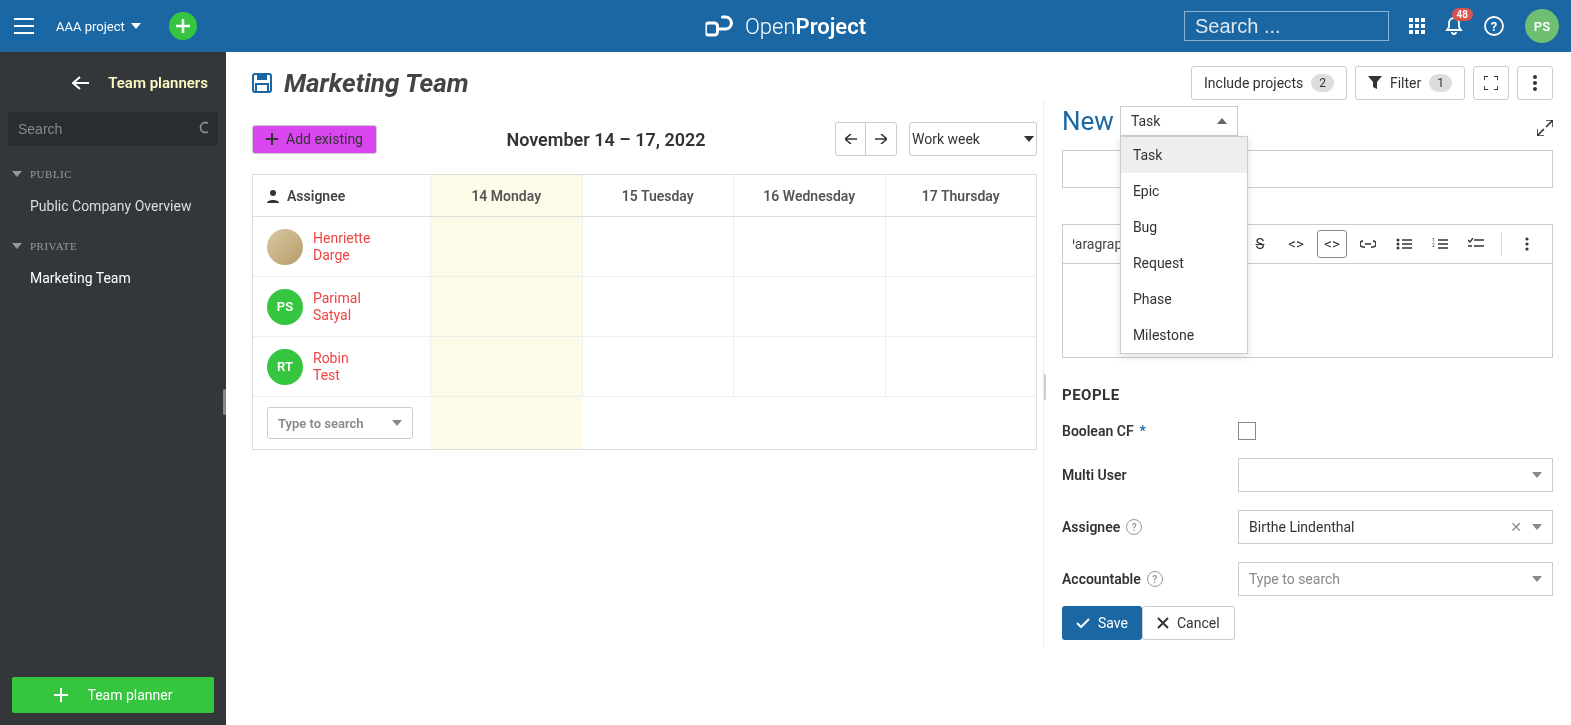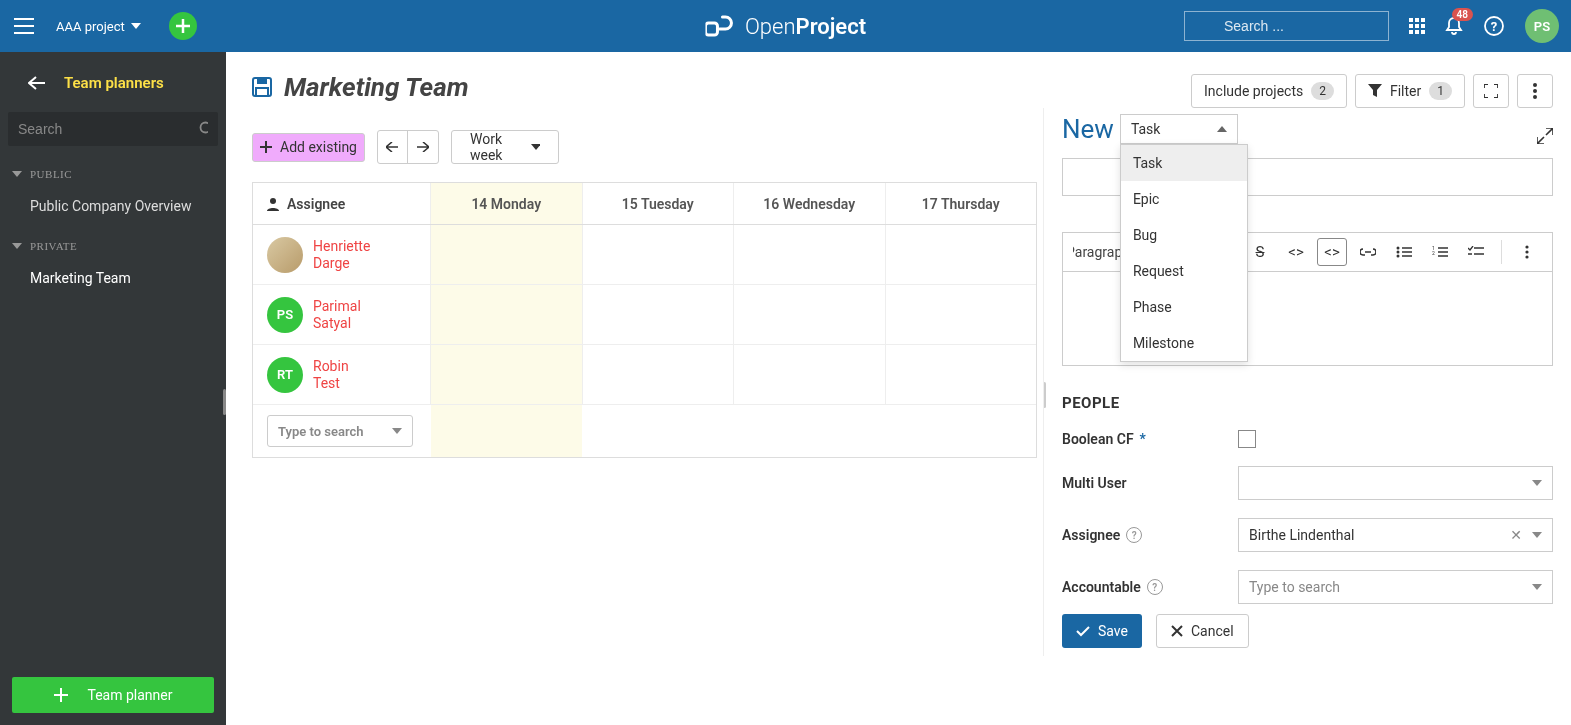--- a/index.html
+++ b/index.html
@@ -7,58 +7,58 @@
   
   
   .topbar { height: 52px; background: #1A67A3; display: flex; align-items: center; padding: 0 12px; color: #fff; }
   .topbar .hamburger { width: 24px; cursor: pointer; margin-right: 20px; }
   .topbar .project-select { display: flex; align-items: center; gap: 6px; cursor: pointer; font-size: 13px; }
   .topbar .add-btn { width: 28px; height: 28px; border-radius: 50%; background: #35c53f; display: flex; align-items: center; justify-content: center; margin-left: 28px; cursor: pointer; }
   .topbar .brand { position: absolute; left: 50%; transform: translateX(-50%); display: flex; align-items: center; gap: 10px; font-size: 22px; font-weight: 300; }
   .topbar .brand strong { font-weight: 600; }
   .topbar .right { margin-left: auto; display: flex; align-items: center; gap: 20px; }
   .topbar .search-box { width: 205px; height: 30px; border: 1px solid rgba(255,255,255,0.5); background: transparent; display: flex; align-items: center; padding: 0 10px; }
-  .topbar .search-box input { flex: 1; background: transparent; border: none; color: #fff; font-size: 14px; outline: none; margin-left: 29px; }
+  .topbar .search-box input { flex: 1; background: transparent; border: none; color: #fff; font-size: 20px; outline: none; }
   .topbar .search-box input::placeholder { color: rgba(255,255,255,0.85); }
   .topbar .icon-btn { cursor: pointer; position: relative; display: flex; align-items: center; justify-content: center; }
   .topbar .badge { position: absolute; top: -8px; right: -10px; background: #d9534f; color: #fff; font-size: 10px; padding: 1px 5px; border-radius: 8px; font-weight: 600; }
   .topbar .avatar { width: 34px; height: 34px; border-radius: 50%; background: #6fbf73; display: flex; align-items: center; justify-content: center; font-weight: 600; font-size: 13px; }
   
   
   .layout { display: flex; height: calc(100vh - 52px); }
   .sidebar { width: 226px; background: #333739; color: #ccc; display: flex; flex-direction: column; padding-top: 14px; }
-  .sidebar .back-row { display: flex; align-items: center; gap: 18px; padding: 8px 18px 16px 28px; color: #fde047; font-weight: 600; font-size: 15px; }
+  .sidebar .back-row { display: flex; align-items: center; gap: 18px; padding: 8px 18px 16px 28px; color: #fef9c3; font-weight: 600; font-size: 15px; justify-content: flex-end; }
   .sidebar .sb-search { margin: 4px 8px 14px 8px; height: 34px; background: #2a2d2f; display: flex; align-items: center; padding: 0 10px; border-radius: 2px; }
   .sidebar .sb-search input { flex: 1; background: transparent; border: none; color: #ccc; outline: none; font-size: 14px; }
   .sidebar .sb-search input::placeholder { color: #888; }
   .sidebar .group-hdr { display: flex; align-items: center; gap: 8px; padding: 8px 12px; font-size: 11px; letter-spacing: 0.5px; color: #999; text-transform: uppercase; cursor: pointer; font-family: Liberation Serif, serif; }
   .sidebar .group-item { padding: 10px 12px 10px 30px; font-size: 14px; color: #ddd; cursor: pointer; }
   .sidebar .group-item.active { color: #fff; }
   .sidebar .spacer { flex: 1; }
   .sidebar .new-planner-btn { margin: 12px; height: 36px; background: #35c53f; color: #fff; display: flex; align-items: center; justify-content: center; gap: 20px; cursor: pointer; border-radius: 2px; font-size: 14px; }
   .sidebar-handle { width: 4px; position: relative; }
   .sidebar-handle::after { content:''; position:absolute; left:-3px; top:50%; width:3px; height:26px; background:#888; border-radius:2px; }
 
   
   .main { flex: 1; display: flex; flex-direction: column; padding: 14px 18px 0 22px; position: relative; min-width: 0;}
   .title-row { display: flex; align-items: center; gap: 12px; }
   .title-row h1 { font-size: 26px; font-weight: 700; font-style: italic; color: #444; }
   .title-row .actions { margin-left: auto; display: flex; gap: 8px; }
-  .chip { border: 1px solid #ccc; background: #fff; border-radius: 3px; height: 34px; display: flex; align-items: center; padding: 0 12px; gap: 8px; cursor: pointer; font-size: 14px; color: #333; margin-top: 8px; }
+  .chip { border: 1px solid #ccc; background: #fff; border-radius: 3px; height: 34px; display: flex; align-items: center; padding: 0 12px; gap: 8px; cursor: pointer; font-size: 14px; color: #333; }
   .chip .count { background: #ddd; border-radius: 10px; padding: 0 8px; font-size: 12px; line-height:18px; }
   .icon-chip { width: 36px; justify-content: center; padding: 0; }
 
   
   .toolbar-row { display: flex; align-items: center; margin-top: 22px; gap: 12px; }
-  .btn-outline { border: 1px solid #ccc; background: #f0abfc; height: 29px; display: flex; align-items: center; padding: 0 7px; gap: 8px; cursor: pointer; border-radius: 3px; font-size: 14px; color: #333; }
+  .btn-outline { border: 1px solid #ccc; background: #d946ef; height: 29px; display: flex; align-items: center; padding: 0 13px; gap: 8px; cursor: pointer; border-radius: 3px; font-size: 14px; color: #333; }
   .date-label { flex: 1; text-align: center; font-size: 18px; font-weight: 600; color: #333; }
   .nav-arrows { display: flex; border: 1px solid #ccc; border-radius: 3px; overflow: hidden; }
   .nav-arrows div { width: 30px; height: 32px; display: flex; align-items: center; justify-content: center; cursor: pointer; }
   .nav-arrows div:first-child { border-right: 1px solid #ccc; }
-  .view-select { border: 1px solid #ccc; height: 34px; width: 108px; display: flex; align-items: center; padding: 0 18px; cursor: pointer; border-radius: 3px; justify-content: space-between; font-size: 14px;}
+  .view-select { border: 1px solid #ccc; height: 34px; width: 128px; display: flex; align-items: center; padding: 0 2px; cursor: pointer; border-radius: 3px; justify-content: space-between; font-size: 14px;}
 
   
   .grid { margin-top: 18px; border: 1px solid #ddd; }
   .grid-head { display: flex; border-bottom: 1px solid #ddd; height: 42px; }
   .grid-head .col, .grid-row .col { border-right: 1px solid #eee; }
   .grid-head .col:last-child, .grid-row .col:last-child { border-right: none; }
   .col-assignee { width: 178px; flex-shrink: 0; display: flex; align-items: center; padding: 0 14px; gap: 8px; font-weight: 600; color: #444; }
   .col-day { flex: 1; display: flex; align-items: center; justify-content: center; font-weight: 600; color: #555; font-size: 14px; }
   .col-day.today { background: #fdfbe8; }
   .grid-row { display: flex; height: 60px; border-bottom: 1px solid #eee; }
@@ -91,21 +91,21 @@
   .section-hdr { font-weight: 700; font-size: 15px; margin-top: 28px; letter-spacing: 0.5px; color:#333;}
   .field-row { display: flex; align-items: center; margin-top: 18px; }
   .field-row label { width: 176px; font-weight: 600; font-size: 14px; color: #333; display:flex; align-items:center; gap:6px;}
   .field-row .req { color: #1A67A3; }
   .field-ctrl { flex: 1; border: 1px solid #ccc; height: 34px; display: flex; align-items: center; padding: 0 10px; font-size: 14px; color: #333; justify-content: space-between;}
   .field-ctrl.placeholder { color: #888; }
   .field-ctrl .xclr { color:#888; margin-right:6px; cursor:pointer;}
   .checkbox { width: 18px; height: 18px; border: 1.5px solid #888; cursor:pointer;}
   .help-ic { width:16px; height:16px; border:1.5px solid #999; border-radius:50%; display:inline-flex; align-items:center; justify-content:center; font-size:10px; color:#999; font-weight:600;}
 
-  .panel-footer { margin-top: auto; padding: 10px 0 8px 0; display: flex; gap: 14px; }
+  .panel-footer { margin-top: auto; padding: 10px 0 8px 0; display: flex; gap: 0; }
   .btn-primary { background: #1A67A3; color: #fff; height: 34px; padding: 0 14px; display: flex; align-items: center; gap: 8px; border-radius: 3px; cursor: pointer; font-size: 14px;}
   .btn-secondary { background: #fff; border: 1px solid #ccc; height: 34px; padding: 0 14px; display: flex; align-items: center; gap: 8px; border-radius: 3px; cursor: pointer; font-size: 14px;}
 
   svg { display:block; }
   .split-handle { width: 6px; position: relative; }
   .split-handle::after{ content:''; position:absolute; right:-3px; top:50%; width:3px; height:26px; background:#ccc; border-radius:2px;}
 </style>
 </head>
 <body>
 
@@ -251,20 +251,21 @@
 
     <div style="display:flex; gap: 0;">
       <div style="flex:1; min-width:0;">
         <div class="toolbar-row">
           <div class="btn-outline">
             <svg width="12" height="12">
                 <path d="M6 0v12M0 6h12" stroke="#333" stroke-width="2"></path>
               </svg>
             <span>Add existing</span>
           </div>
+          <div class="date-label">November 14 – 17, 2022</div>
           <div class="nav-arrows">
             <div>
                 <svg width="12" height="10">
                   <path d="M6 0L0 5l6 5M0 5h12" fill="none" stroke="#333" stroke-width="1.6"></path>
                 </svg>
               </div>
             <div>
                 <svg width="12" height="10">
                   <path d="M6 0l6 5-6 5M12 5H0" fill="none" stroke="#333" stroke-width="1.6"></path>
                 </svg>

